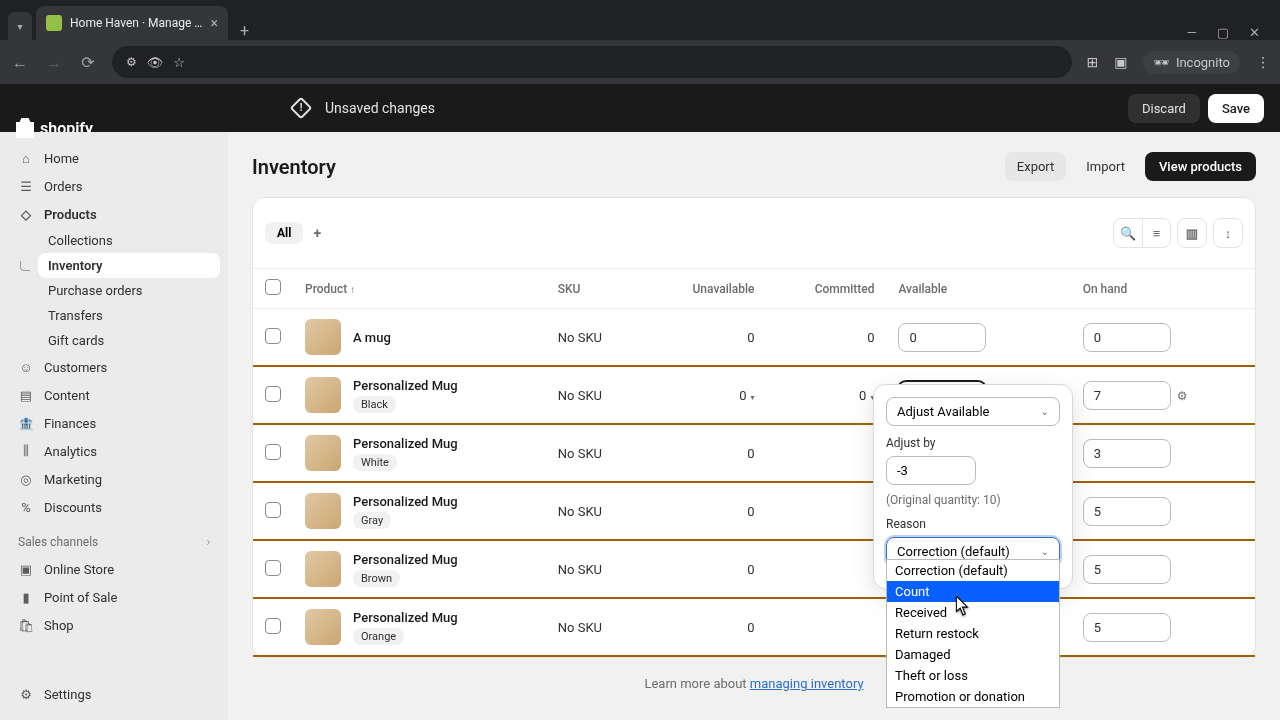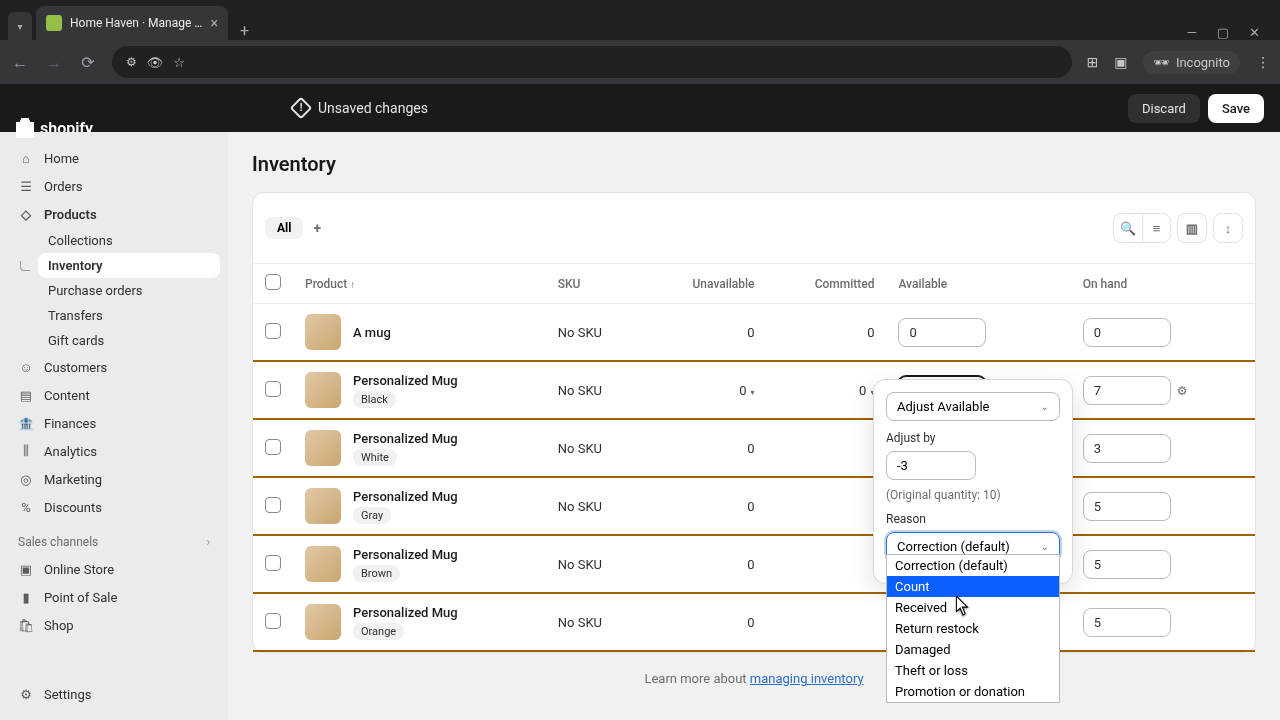--- a/index.html
+++ b/index.html
@@ -19,21 +19,21 @@
 .nav-btn { color: #9aa0a6; font-size: 16px; width:20px; text-align:center;}
 .url-box { flex:1; background: #202124; border-radius: 20px; height: 32px; display:flex; align-items:center; padding: 0 14px; color:#c7c7c7; font-size: 13px; gap:10px; overflow:hidden;}
 .url-text { flex:1; white-space:nowrap; overflow:hidden; text-overflow: ellipsis;}
 .addr-icons { display:flex; gap:16px; color:#c7c7c7; align-items:center; font-size:14px;}
 .incognito-badge { display:flex; align-items:center; gap:6px; background:#3c4043; padding:4px 10px; border-radius:14px; font-size:13px;}
 
 
 .top-bar { background: #1a1a1a; height: 48px; display:flex; align-items:center; padding: 0 16px; color:#e3e3e3; }
 .shopify-logo { display:flex; align-items:center; gap:6px; font-weight:600; font-size:16px; color:#fff;margin-top:40px;}
 .shopify-bag { width:18px; height:20px; background:#fff; clip-path: polygon(20% 20%, 30% 0, 70% 0, 80% 20%, 100% 20%, 100% 100%, 0 100%, 0 20%); }
-.unsaved { margin-left: 200px; display:flex; align-items:center; gap:9px; font-size:14px; color:#e3e3e3;}
+.unsaved { margin-left: 200px; display:flex; align-items:center; gap:16px; font-size:14px; color:#e3e3e3;}
 .warn-icon { width:16px; height:16px; border:2px solid #e3e3e3; border-radius:3px; transform:rotate(45deg);}
 .warn-icon::after{content:"!"; transform:rotate(-45deg); display:block; font-size:10px; text-align:center; line-height:12px; font-weight:bold;}
 .bar-actions { margin-left:auto; display:flex; gap:8px;}
 .btn-discard { background:#303030; color:#e3e3e3; border:none; padding:7px 14px; border-radius:8px; font-size:13px;}
 .btn-save { background:#fff; color:#1a1a1a; border:none; padding:7px 14px; border-radius:8px; font-size:13px; font-weight:500;}
 
 
 .app { display:flex; height: calc(720px - 84px - 48px); }
 .sidebar { width: 228px; background:#ebebeb; padding: 12px 8px; display:flex; flex-direction:column; font-size:13px; color:#303030;}
 .nav-item { display:flex; align-items:center; gap:10px; padding:6px 10px; border-radius:8px; cursor:pointer;}
@@ -228,20 +228,25 @@
       <div class="nav-item">
           <span class="nav-icon">⚙</span>
           <span>Settings</span>
         </div>
     </div>
   </div>
 
   <div class="main" style="position:relative;">
     <div class="page-header">
       <div class="page-title">Inventory</div>
+      <div class="page-actions">
+        <button class="btn-plain" style="background:#e7e7e7;">Export</button>
+        <button class="btn-plain">Import</button>
+        <button class="btn-primary-dark">View products</button>
+      </div>
     </div>
 
     <div class="card" style="position:relative;">
       <div class="tabs-row">
         <div class="tab-pill">All</div>
         <div class="tab-plus">+</div>
         <div class="tabs-right">
           <div class="icon-btn-group">
             <div class="icon-btn">🔍</div>
             <div class="icon-btn">≡</div>

